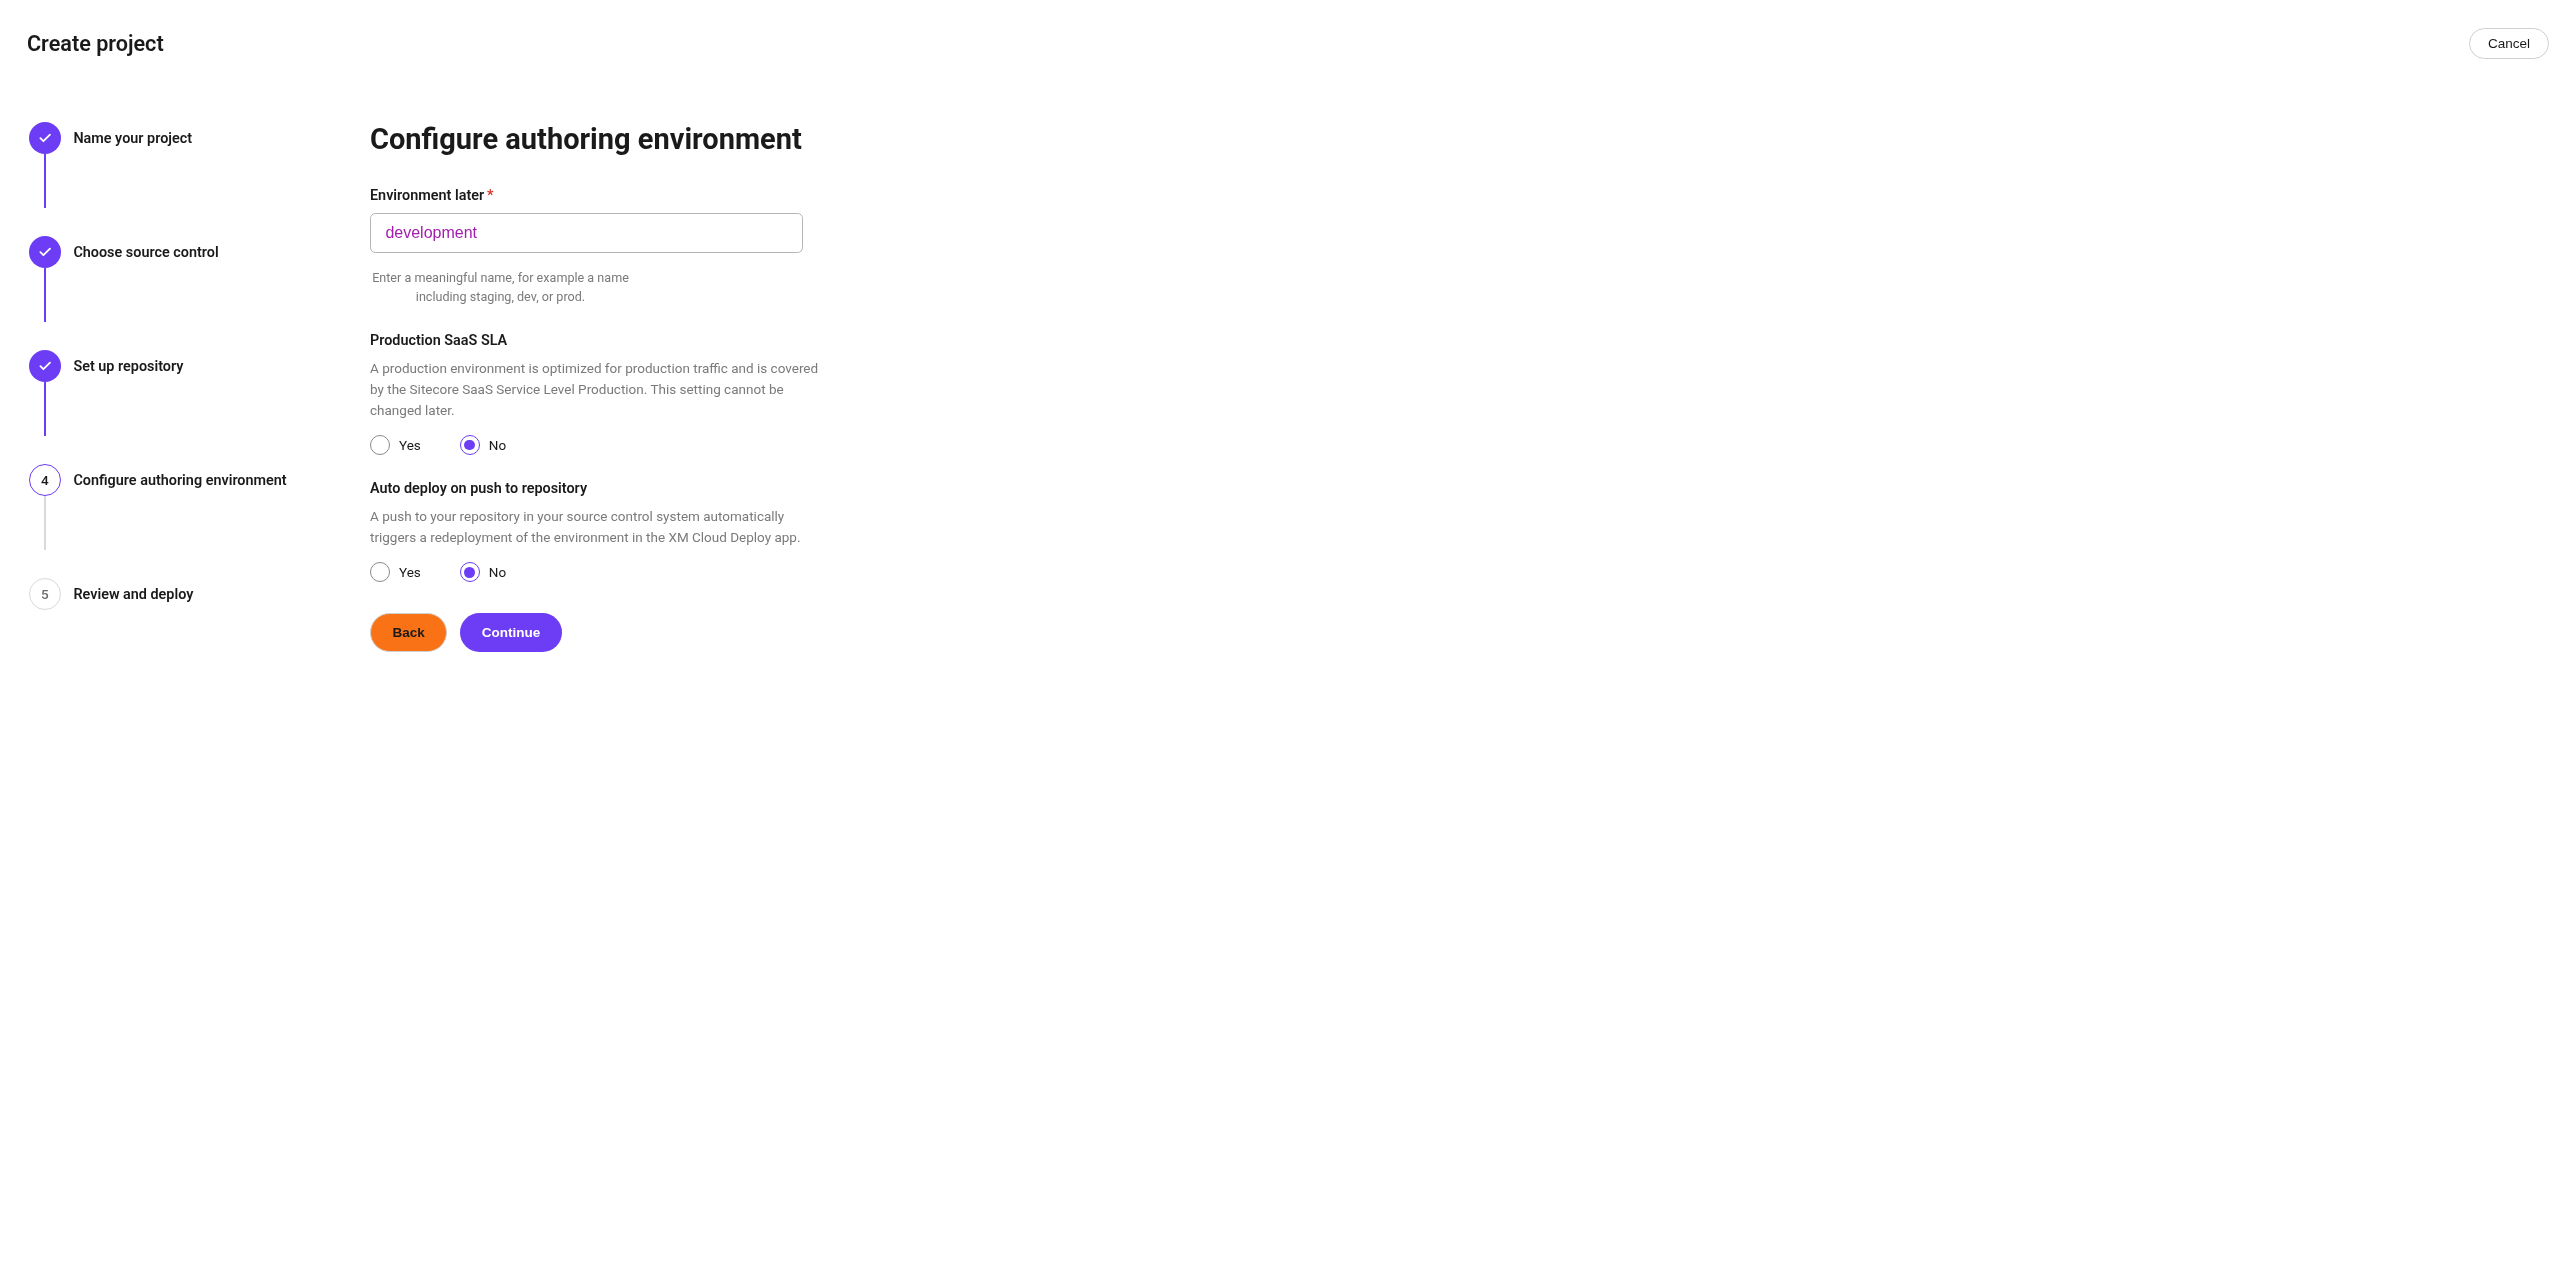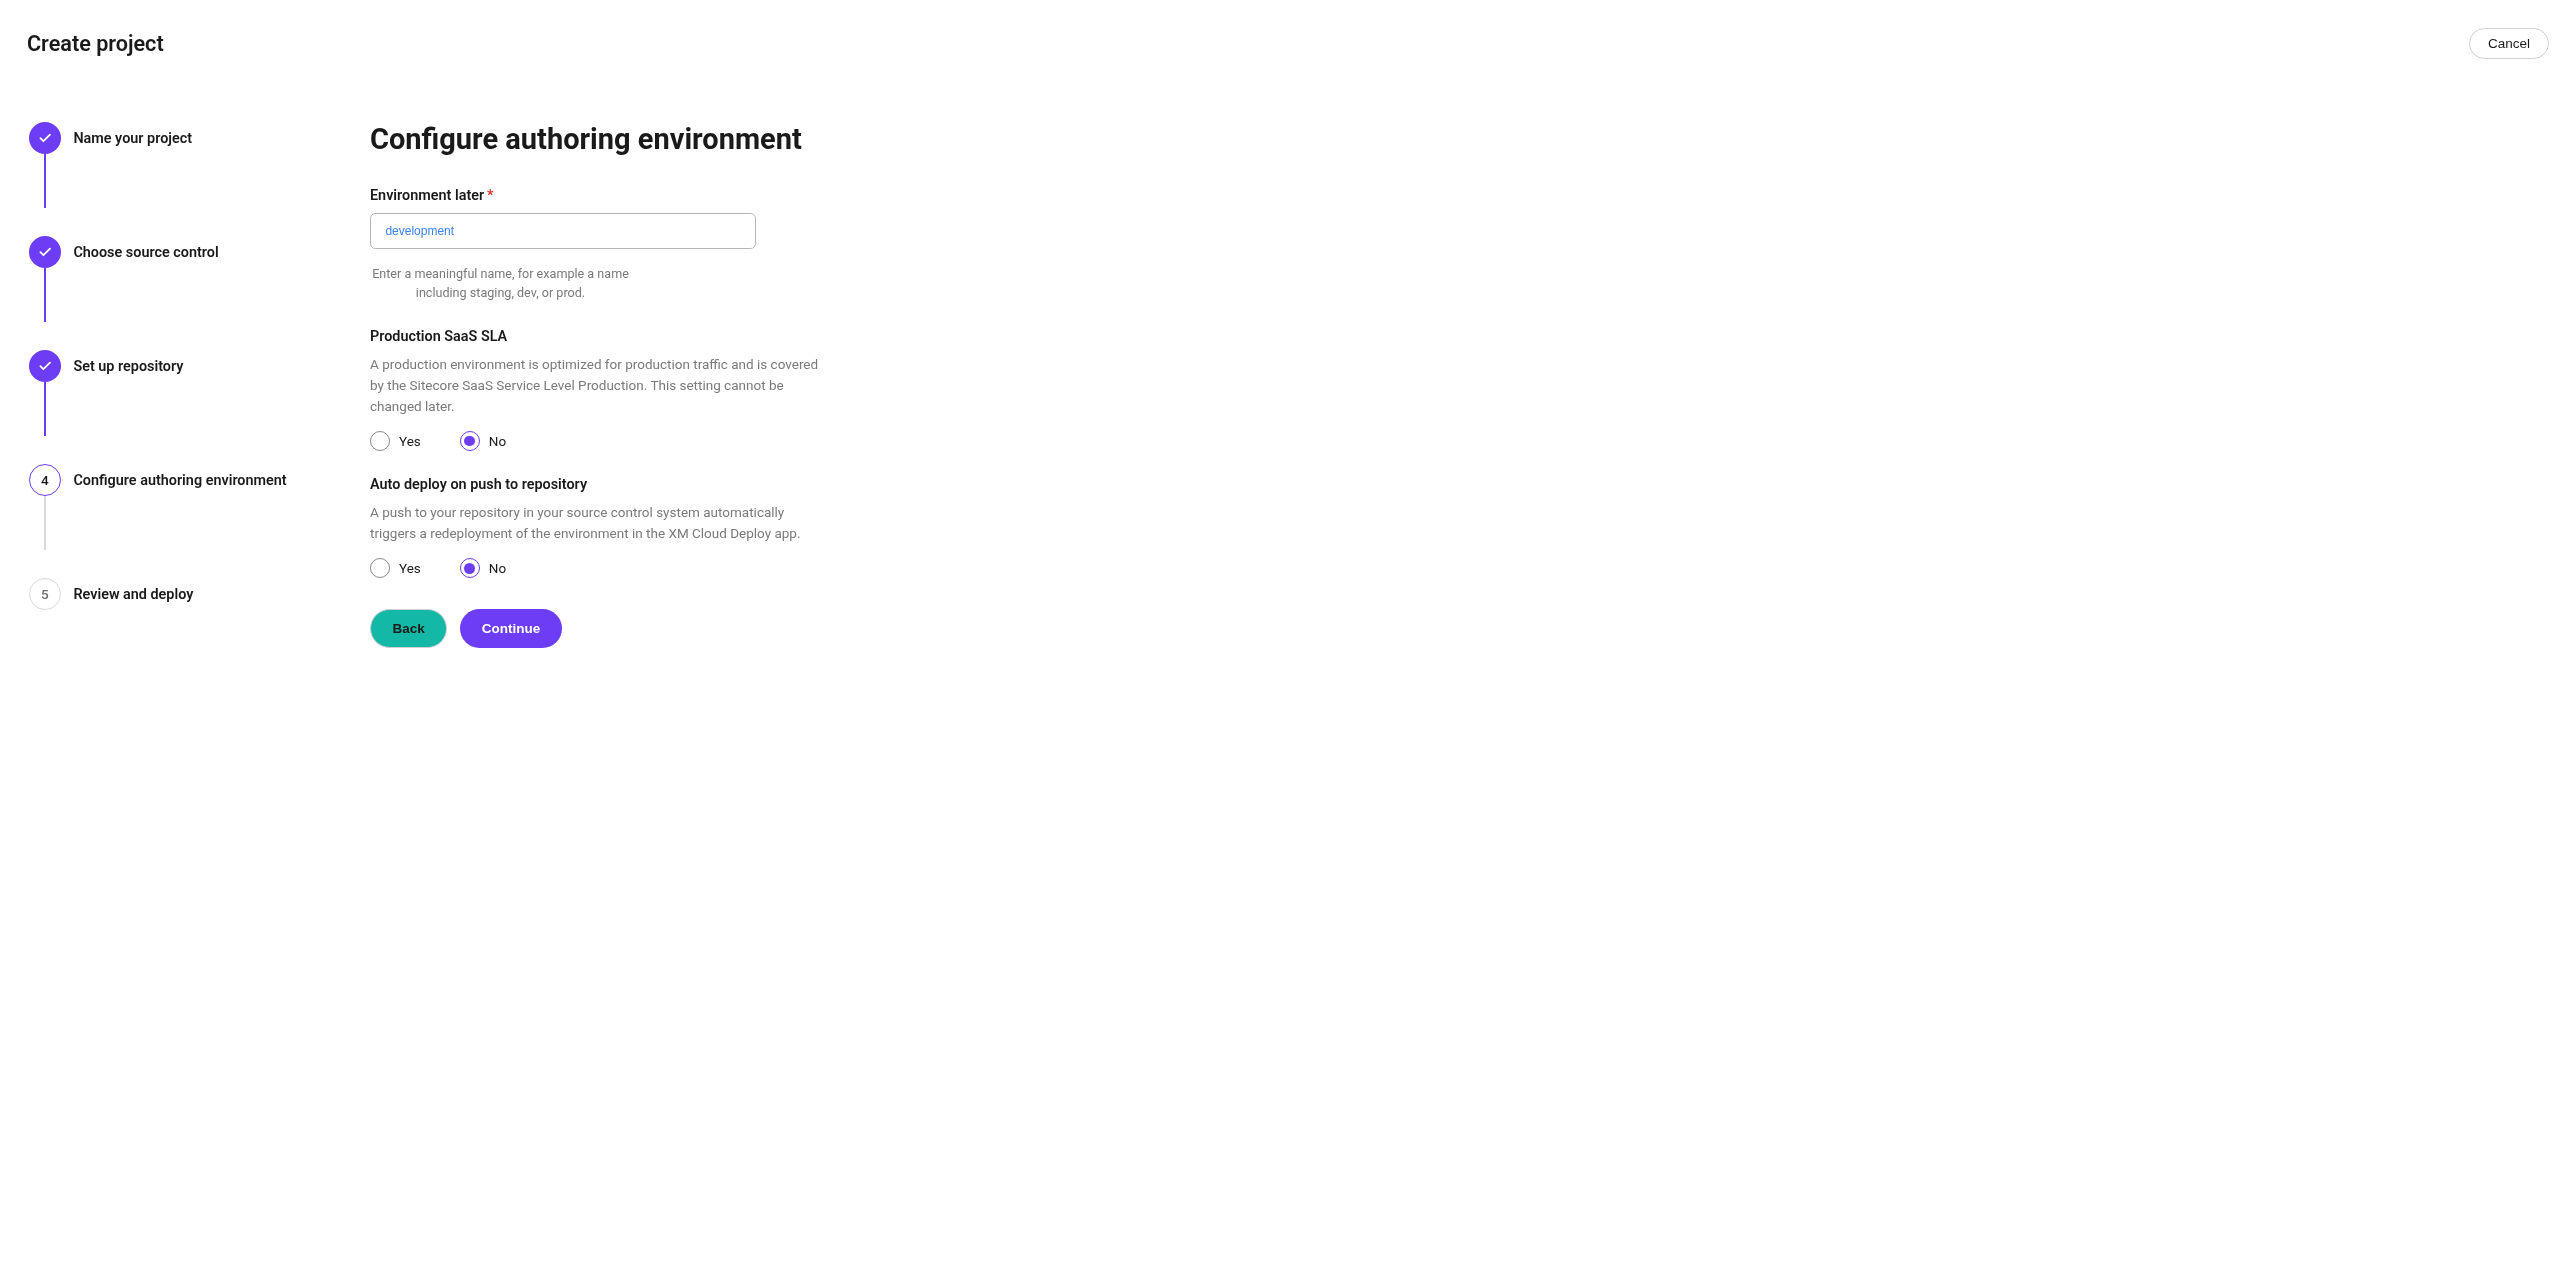--- a/index.html
+++ b/index.html
@@ -108,26 +108,26 @@
   }
   .field { margin-bottom: 25px; }
   .field-label {
     font-size: 14.4px;
     font-weight: 600;
     margin-bottom: 9px;
     display: block;
   }
   .req { color: #d93025; margin-left: 2.7px; }
   .text-input {
-    width: 386px;
+    width: 433px;
     padding: 10px 14.4px;
     border: 0.9px solid #b5b5b5;
     border-radius: 5.4px;
-    font-size: 12px;
-    color: #3b82f6;
+    font-size: 16px;
+    color: #a21caf;
     background: #fff;
   }
   .helper {
     font-size: 12.6px;
     color: #7a7a7a;
     margin-top: 14.4px;
     line-height: 1.55;
     max-width: 261px;
     text-align: center;
   }
@@ -179,21 +179,21 @@
   }
   .btn {
     border-radius: 20px;
     padding: 10.8px 21.6px;
     font-size: 13.5px;
     font-weight: 600;
     cursor: pointer;
     border: none;
   }
   .btn-secondary {
-    background: #14b8a6;
+    background: #f97316;
     border: 0.9px solid #d0d0d0;
     color: #1a1a1a;
   }
   .btn-primary {
     background: #6c3df4;
     color: #fff;
   }
 </style>
 </head>
 <body>

